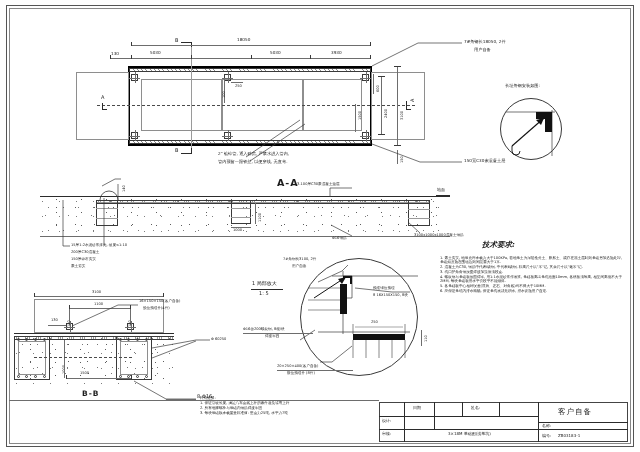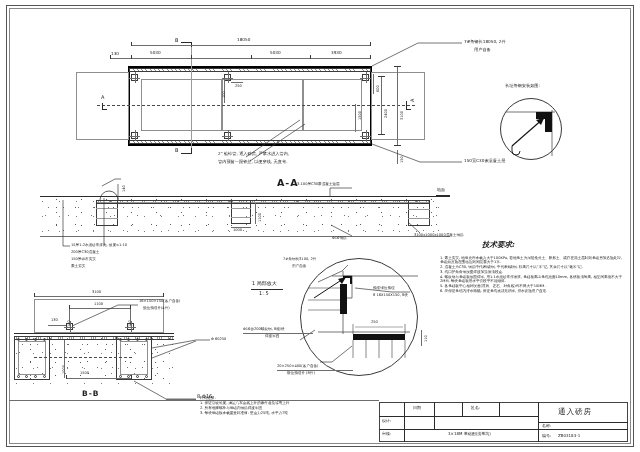--- a/index.html
+++ b/index.html
@@ -424,21 +424,21 @@
 
     <div class="ln" style="left:379px;top:416px;width:159px;height:1px;"></div>
     <div class="ln" style="left:379px;top:429px;width:249px;height:1px;"></div>
     <div class="ln" style="left:538px;top:422px;width:90px;height:1px;"></div>
 
     <div class="t t4" style="left:413px;top:406px;">日期</div>
     <div class="t t4" style="left:471px;top:406px;">姓名:</div>
     <div class="t t4" style="left:382px;top:419px;">设计:</div>
     <div class="t t4" style="left:382px;top:432px;">审核:</div>
     <div class="t t4" style="left:448px;top:432px;">3×18M 基础图(浅基坑)</div>
-    <div class="t t7" style="left:558px;top:408px;letter-spacing:1px;">通入磅房</div>
+    <div class="t t7" style="left:558px;top:408px;letter-spacing:1px;">客户自备</div>
     <div class="t t4" style="left:542px;top:424px;">名称:</div>
     <div class="t t4" style="left:542px;top:434px;">编号:</div>
     <div class="t t4" style="left:558px;top:434px;">ZB03183-1</div>
   </div>
 
   <div class="ln thin hl" style="left:9px;top:400px;width:370px;"></div>
 
 </div>
 
 </body></html>

